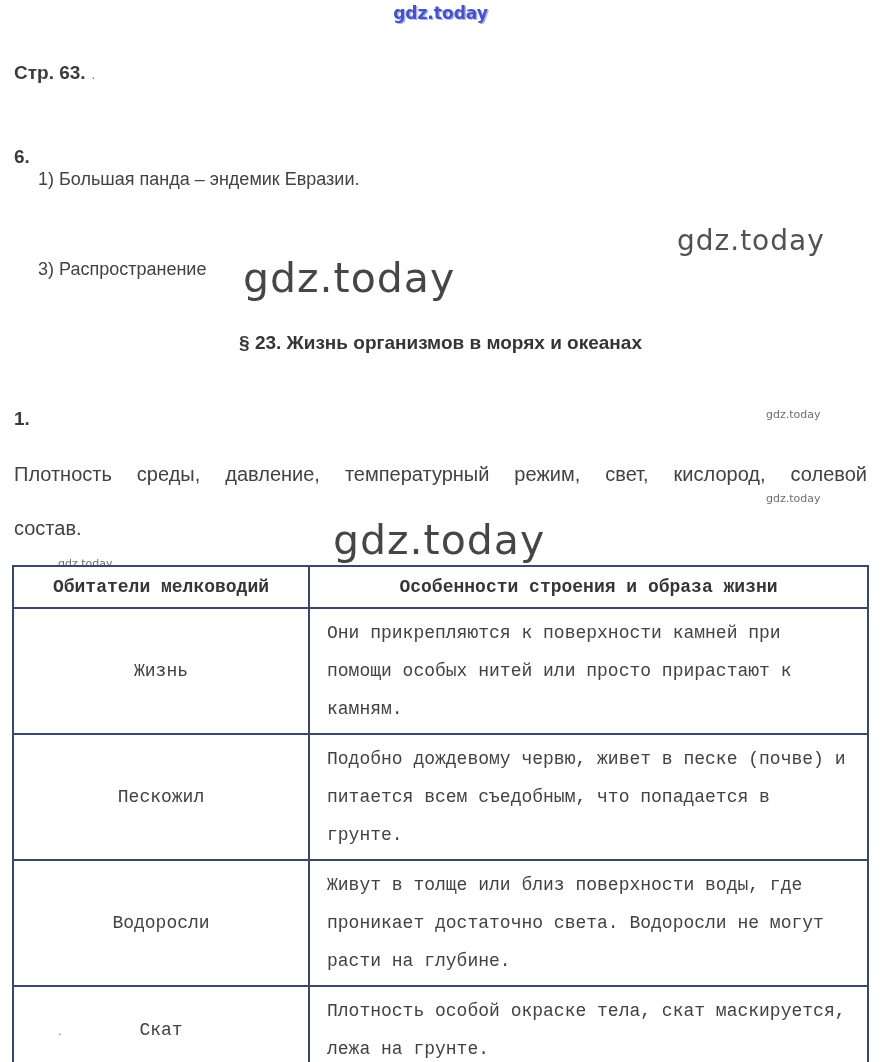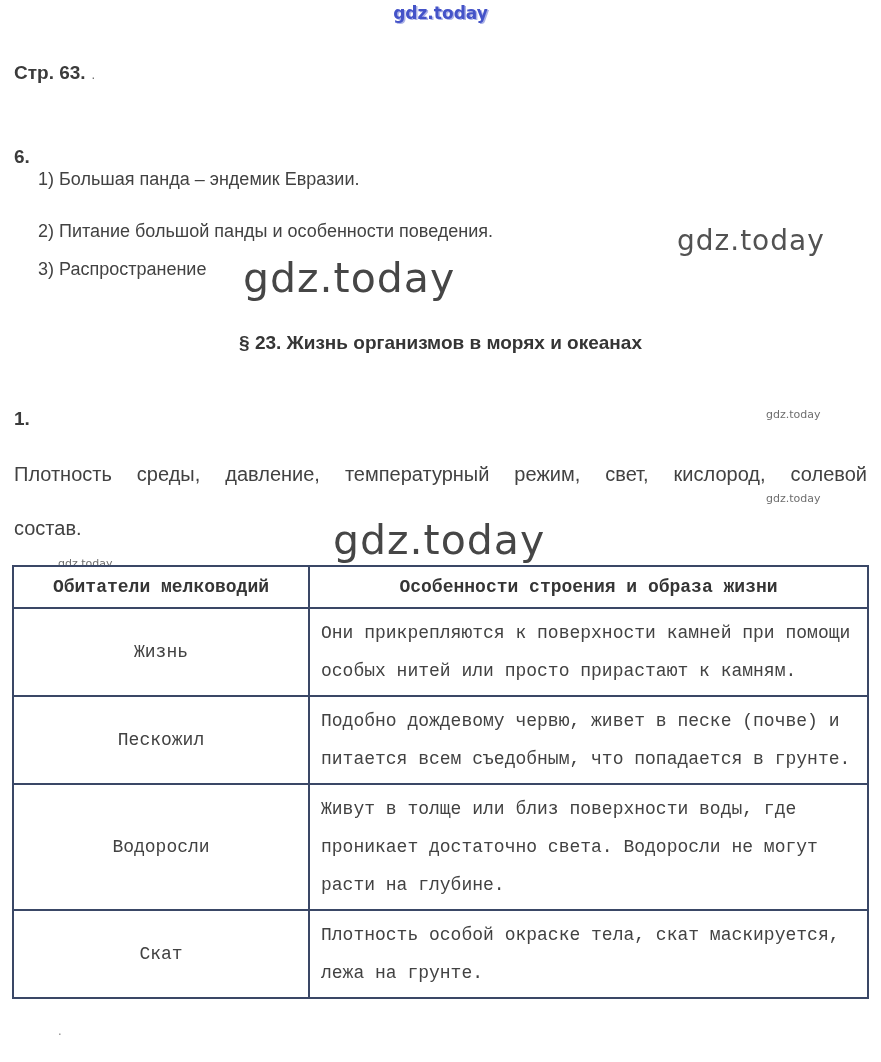--- a/index.html
+++ b/index.html
@@ -57,21 +57,21 @@
     vertical-align:middle;
     font-size:18px; font-weight:bold; color:#353535;
   }
   .answer-table .col-org { width:296px; }
   .answer-table td.org {
     text-align:center;
     vertical-align:middle;
     font-size:18px;
   }
   .answer-table td.desc {
-    padding:5px 14px 5px 11px;
+    padding:5px 14px 5px 17px;
     line-height:38px;
     vertical-align:middle;
     text-align:left;
   }
 
   
   .wm {
     position:absolute;
     font-family:"DejaVu Sans", sans-serif;
     white-space:nowrap;
@@ -105,21 +105,20 @@
   <div class="wm wm-sm" style="top:576px; left:766px;">gdz.today</div>
   <div class="wm wm-lg" style="top:786px; left:98px;">gdz.today</div>
   <div class="wm wm-lg" style="top:889px; left:625px;">gdz.today</div>
 
   <div class="abs page-label">
     <span>Стр. 63.</span><span class="suffix-dot">.</span>
   </div>
 
   <div class="abs ex-num" style="top:146px;">6.</div>
   <div class="abs list-item" style="top:169px;">1) Большая панда – эндемик Евразии.</div>
-  <div class="abs list-item" style="top:221px;">2) Питание большой панды и особенности поведения.</div>
   <div class="abs list-item" style="top:259px;">3) Распространение</div>
 
   <div class="abs heading">§ 23. Жизнь организмов в морях и океанах</div>
 
   <div class="abs ex-num" style="top:408px;">1.</div>
   <div class="abs para">Плотность среды, давление, температурный режим, свет, кислород, солевой состав.</div>
 
   <div class="abs ex-num" style="top:562px;">2.</div>
 
   <table class="answer-table">

